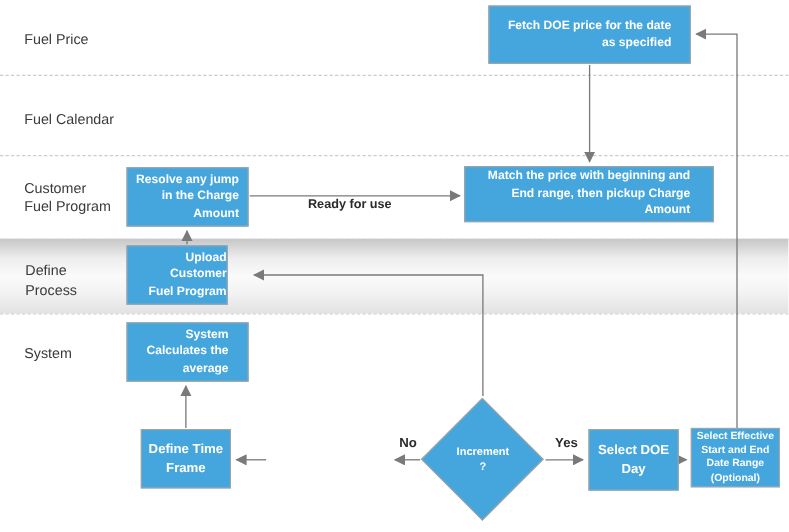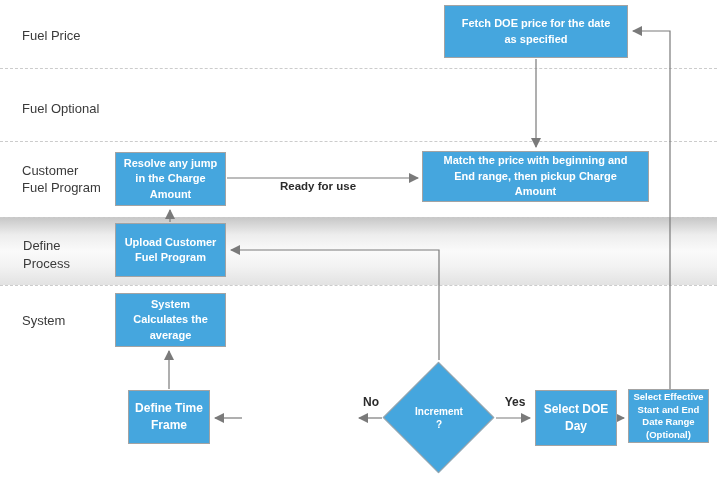--- a/index.html
+++ b/index.html
@@ -14,21 +14,21 @@
   .lane-sep { position:absolute; left:0; right:0; height:0; border-top:1px dashed #cccccc; }
   .lane-label {
     position:absolute; color:#3a3a3a; font-size:13px; line-height:17px; width:90px;
   }
   .node {
     position:absolute; background:#45a6de; border:1px solid #a3a3a3;
     color:#ffffff; font-weight:600; text-align:center;
     display:flex; align-items:center; justify-content:center;
     box-sizing:border-box; white-space:pre-line;
   }
-  .f11 { font-size:11px; line-height:15.5px; }
+  .f11 { font-size:11px; line-height:15.5px;text-align:right; }
   .f12 { font-size:12px; line-height:17px; }
   .f9  { font-size:9.5px; line-height:12.5px; }
   .diamond { position:absolute; }
   .diamond .shape {
     position:absolute; background:#45a6de; border:1px solid #a3a3a3;
     transform:rotate(45deg); box-sizing:border-box;
   }
   .diamond .dtext {
     position:absolute; inset:0; display:flex; align-items:center; justify-content:center;
     color:#ffffff; font-weight:600; font-size:10px; line-height:13px;
@@ -45,21 +45,21 @@
 <div class="stage">
 
   <div class="band"></div>
 
   <div class="lane-sep" style="top:68px"></div>
   <div class="lane-sep" style="top:141px"></div>
   <div class="lane-sep" style="top:217px"></div>
   <div class="lane-sep" style="top:285px"></div>
 
   <div class="lane-label" style="left:22px; top:27px;">Fuel Price</div>
-  <div class="lane-label" style="left:22px; top:100px;">Fuel Optional</div>
+  <div class="lane-label" style="left:22px; top:100px;">Fuel Calendar</div>
   <div class="lane-label" style="left:22px; top:162px; width:85px;">Customer Fuel Program</div>
   <div class="lane-label" style="left:23px; top:237px; width:60px; line-height:18px;">Define Process</div>
   <div class="lane-label" style="left:22px; top:312px;">System</div>
 
   <svg class="connectors" width="717" height="484" viewBox="0 0 717 484">
     <defs>
       <marker id="arrow" viewBox="0 0 10 10" refX="9" refY="5" markerWidth="8.5" markerHeight="8.5" orient="auto-start-reverse">
         <path d="M0,0 L10,5 L0,10 z" fill="#7a7a7a"></path>
       </marker>
     </defs>
@@ -78,21 +78,21 @@
   </svg>
 
   <div class="node f11" style="left:444px; top:5px;   width:184px; height:53px;">Fetch DOE price for the date
 as specified</div>
   <div class="node f11" style="left:115px; top:152px; width:111px; height:54px;">Resolve any jump
 in the Charge
 Amount</div>
   <div class="node f11" style="left:422px; top:151px; width:227px; height:51px;">Match the price with beginning and
 End range, then pickup Charge
 Amount</div>
-  <div class="node f11" style="left:115px; top:223px; width:111px; height:54px;">Upload Customer
+  <div class="node f11" style="left:115px; top:223px; width:92px; height:54px;">Upload Customer
 Fuel Program</div>
   <div class="node f11" style="left:115px; top:293px; width:111px; height:54px;">System
 Calculates the
 average</div>
   <div class="node f12" style="left:128px; top:390px; width:82px;  height:54px;">Define Time
 Frame</div>
   <div class="node f12" style="left:535px; top:390px; width:82px;  height:56px;">Select DOE
 Day</div>
   <div class="node f9" style="left:628px; top:389px; width:81px;  height:54px;">Select Effective
 Start and End

